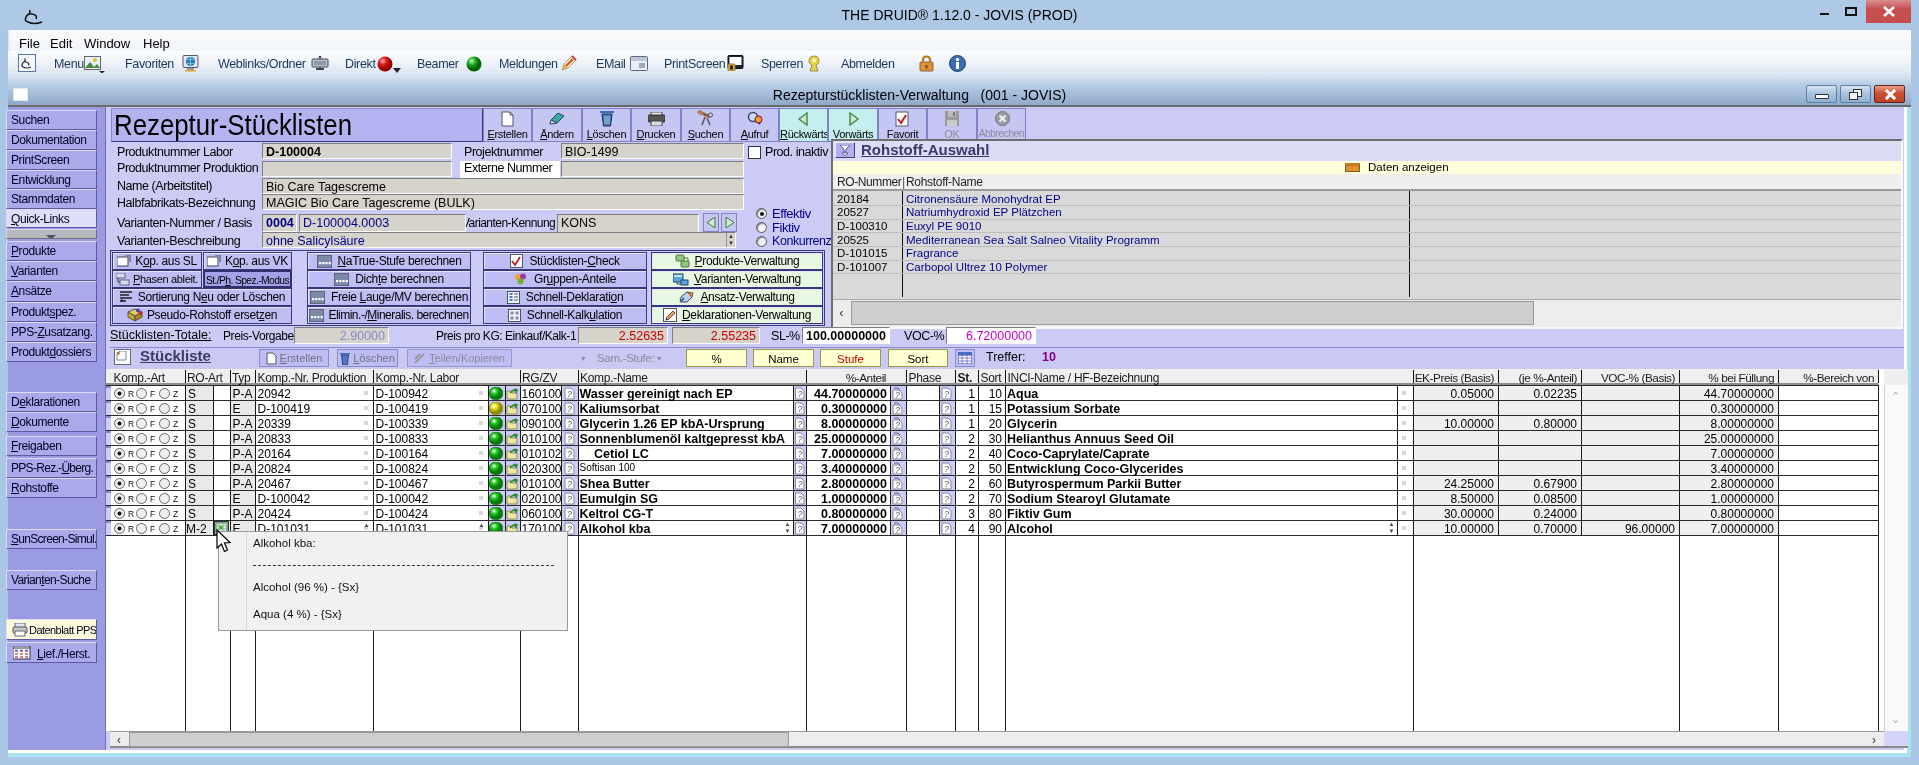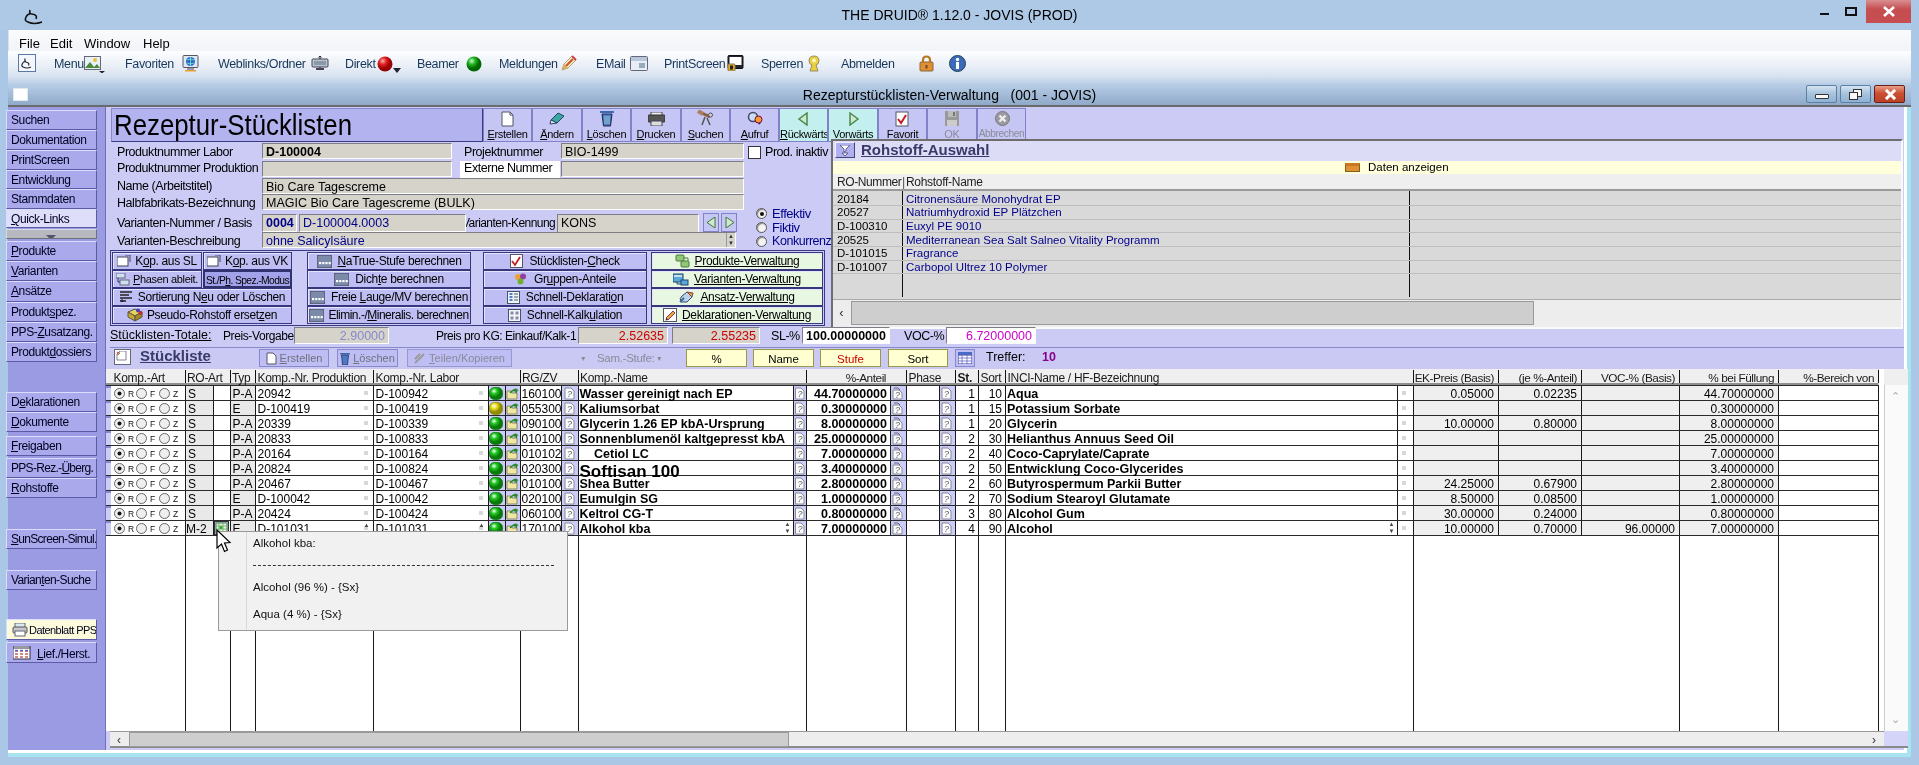--- a/index.html
+++ b/index.html
@@ -6,40 +6,40 @@
 body{font-family:"Liberation Sans",sans-serif;position:relative;background:#aac8e6;}
 .abs{position:absolute;}
 
 #titlebar{left:0;top:0;width:1919px;height:30px;background:#aec9e6;}
 #titletext{width:100%;text-align:center;top:7px;font-size:14px;color:#000;}
 #menubar{left:8px;top:30px;width:1903px;height:21px;background:linear-gradient(#fafbfc,#f1f4f8);border-left:1px solid #d8e2ee;}
 #menubar span{display:inline-block;margin-top:3px;font-size:13px;color:#000;}
 #toolbar{left:8px;top:51px;width:1903px;height:27px;background:linear-gradient(#fdfeff,#e8eef6 60%,#d3e0ef);font-size:13px;color:#17365a;}
 #substrip{left:8px;top:78px;width:1903px;height:5px;background:linear-gradient(#cfdded,#bfd2e7);}
 #mdibar{left:8px;top:83px;width:1903px;height:24px;background:linear-gradient(#bad0e8,#8fa9c9);border-bottom:2px solid #6b6b6b;}
-#mditext{left:0;width:1839px;text-align:center;top:87px;font-size:14px;color:#000;margin-left:30px;}
+#mditext{left:0;width:1839px;text-align:center;top:87px;font-size:14px;color:#000;}
 .tbtxt{position:absolute;top:6px;font-size:12.5px;letter-spacing:-0.35px;}
 
 .mdibtn{position:absolute;top:85px;height:18px;border:1px solid #5c7fa4;border-radius:2px;background:linear-gradient(#d6e4f2,#a9c4de 45%,#8fb2d4);}
 
 #leftframe{left:0;top:30px;width:8px;height:735px;background:#aac8e6;}
 #rightframe{left:1911px;top:0;width:8px;height:765px;background:#aac8e6;}
 #botframe{left:0;top:757px;width:1919px;height:8px;background:#aac8e6;}
 
 #sidebar{left:8px;top:107px;width:98px;height:643px;background:#9b9be4;border-right:1px solid #7070b8;}
 .sbtn{position:absolute;left:6px;width:91px;background:#a9a9ec;border:1px solid;border-color:#dcdcff #5b5ba5 #5b5ba5 #dcdcff;font-size:12px;letter-spacing:-0.4px;color:#000020;padding:2px 0 0 4px;white-space:nowrap;overflow:hidden;}
 .sbtn.active{background:#dedefb;}
 
 #main{left:106px;top:107px;width:1798px;height:643px;background:#cbcbf6;}
 
 .fld{position:absolute;background:#d6d3cb;border:1px solid;border-color:#7d7d85 #fdfdfd #fdfdfd #7d7d85;font-size:12.5px;padding:1px 3px 0 3px;color:#000;}
 .lbl{position:absolute;font-size:12.5px;letter-spacing:-0.45px;color:#000;white-space:nowrap;}
 
 .gbtn{position:absolute;background:#bebef4;border:1px solid #37377e;box-shadow:inset 1px 1px 0 #e4e4ff;font-size:12px;letter-spacing:-0.35px;color:#000;text-align:center;white-space:nowrap;overflow:hidden;}
-.gbtn.green{background:#e7f7e2;text-decoration:underline;}
+.gbtn.green{background:#e7f7e2;}
 .gbtn.pressed{background:#a2a2ea;border:2px solid #31316e;box-shadow:none;}
 
 .hbtn{position:absolute;top:108px;height:34px;background:#c6c6f5;border:1px solid #8181c8;text-align:center;font-size:11px;letter-spacing:-0.3px;color:#000;padding-top:19px;white-space:nowrap;overflow:hidden;}
 .hbtn.cy{background:#c3f0ee;}
 .hbtn.dis{color:#8a8a9a;}
 
 .cell{position:absolute;overflow:hidden;white-space:nowrap;font-size:12px;color:#000;}
 u{text-decoration:underline;}
 .flex{display:flex;align-items:center;justify-content:center;}
 .nvy{color:#00008b;}
@@ -742,21 +742,21 @@
         <stop offset="0.45" stop-color="#e8e020"></stop>
         <stop offset="1" stop-color="#908a00"></stop>
       </radialGradient>
     </defs>
     <rect x="0.5" y="0.5" width="13" height="12" rx="5" fill="url(#rg1)" stroke="#908a00" stroke-width="0.8"></rect>
   </svg>
 <svg class="abs" style="left:506px;top:402px" width="13" height="13">
     <path d="M1 4 L1 12 L11 12 L11 6 L6 6 L5 4 Z" fill="#f0e8a0" stroke="#886"></path>
     <path d="M4 6 Q9 1 11 3 L8 4 M11 3 L10 6" fill="none" stroke="#2a8a2a" stroke-width="1.6"></path>
   </svg>
-<div class="abs" style="left:521.5px;top:402px;font-size:12px">055300</div>
+<div class="abs" style="left:521.5px;top:402px;font-size:12px">070100</div>
 <svg class="abs" style="left:563px;top:402px" width="13" height="13">
     <path d="M2 1 h6 l3 3 v8 h-9 z" fill="#fcfcfc" stroke="#889"></path>
     <text x="4" y="10" font-size="9" fill="#666" font-style="italic">?</text>
   </svg>
 <div class="abs" style="left:579.5px;top:401.5px;font-size:12.5px;font-weight:bold">Kaliumsorbat</div>
 <svg class="abs" style="left:794px;top:402px" width="12" height="13">
     <path d="M1.5 1 h5.5 l3 3 v8 h-8.5 z" fill="#fcfcfc" stroke="#889"></path>
     <text x="3.5" y="10" font-size="9" fill="#666" font-style="italic">?</text>
   </svg>
 <div class="abs" style="left:806px;top:401.5px;width:81px;font-size:12.5px;font-weight:bold;text-align:right">0.30000000</div>
@@ -953,21 +953,21 @@
   </svg>
 <svg class="abs" style="left:506px;top:462px" width="13" height="13">
     <path d="M1 4 L1 12 L11 12 L11 6 L6 6 L5 4 Z" fill="#f0e8a0" stroke="#886"></path>
     <path d="M4 6 Q9 1 11 3 L8 4 M11 3 L10 6" fill="none" stroke="#2a8a2a" stroke-width="1.6"></path>
   </svg>
 <div class="abs" style="left:521.5px;top:462px;font-size:12px">020300</div>
 <svg class="abs" style="left:563px;top:462px" width="13" height="13">
     <path d="M2 1 h6 l3 3 v8 h-9 z" fill="#fcfcfc" stroke="#889"></path>
     <text x="4" y="10" font-size="9" fill="#666" font-style="italic">?</text>
   </svg>
-<div class="abs" style="left:579.5px;top:461.5px;font-size:17px;font-weight:bold">Softisan 100</div>
+<div class="abs" style="left:579.5px;top:461.5px;font-size:10px;font-weight:normal">Softisan 100</div>
 <svg class="abs" style="left:794px;top:462px" width="12" height="13">
     <path d="M1.5 1 h5.5 l3 3 v8 h-8.5 z" fill="#fcfcfc" stroke="#889"></path>
     <text x="3.5" y="10" font-size="9" fill="#666" font-style="italic">?</text>
   </svg>
 <div class="abs" style="left:806px;top:461.5px;width:81px;font-size:12.5px;font-weight:bold;text-align:right">3.40000000</div>
 <svg class="abs" style="left:891px;top:462px" width="13" height="13">
     <path d="M2 3 h6 l3 3 v6 h-9 z" fill="#fcfcfc" stroke="#889"></path>
     <path d="M3 1 Q8 0 9 3" fill="none" stroke="#667"></path>
     <text x="4" y="11" font-size="9" fill="#666" font-style="italic">?</text>
   </svg>
@@ -1127,21 +1127,21 @@
     <path d="M2 3 h6 l3 3 v6 h-9 z" fill="#fcfcfc" stroke="#889"></path>
     <path d="M3 1 Q8 0 9 3" fill="none" stroke="#667"></path>
     <text x="4" y="11" font-size="9" fill="#666" font-style="italic">?</text>
   </svg>
 <svg class="abs" style="left:940px;top:507px" width="13" height="13">
     <path d="M2 1 h6 l3 3 v8 h-9 z" fill="#fcfcfc" stroke="#889"></path>
     <text x="4" y="10" font-size="9" fill="#666" font-style="italic">?</text>
   </svg>
 <div class="abs" style="left:935px;top:507px;width:40px;font-size:12px;text-align:right">3</div>
 <div class="abs" style="left:958px;top:507px;width:44px;font-size:12px;text-align:right">80</div>
-<div class="abs" style="left:1007px;top:506.5px;font-size:12.5px;font-weight:bold">Alcohol Gum</div>
+<div class="abs" style="left:1007px;top:506.5px;font-size:12.5px;font-weight:bold">Fiktiv Gum</div>
 <div class="abs" style="left:1413px;top:507px;width:81px;font-size:12px;text-align:right">30.00000</div>
 <div class="abs" style="left:1498px;top:507px;width:79px;font-size:12px;text-align:right">0.24000</div>
 <div class="abs" style="left:1679px;top:507px;width:95px;font-size:12px;text-align:right">0.80000000</div>
 <svg class="abs" style="left:113.5px;top:522.5px" width="72" height="11">
     <circle cx="5.5" cy="5.5" r="5" fill="#efefef" stroke="#666"></circle>
     <circle cx="5.5" cy="5.5" r="2" fill="#111"></circle>
     <circle cx="27.5" cy="5.5" r="5" fill="#efefef" stroke="#666"></circle>
     <circle cx="50.5" cy="5.5" r="5" fill="#efefef" stroke="#666"></circle>
     <text x="14" y="9" font-size="8.5" fill="#111">R</text>
     <text x="36" y="9" font-size="8.5" fill="#111">F</text>

